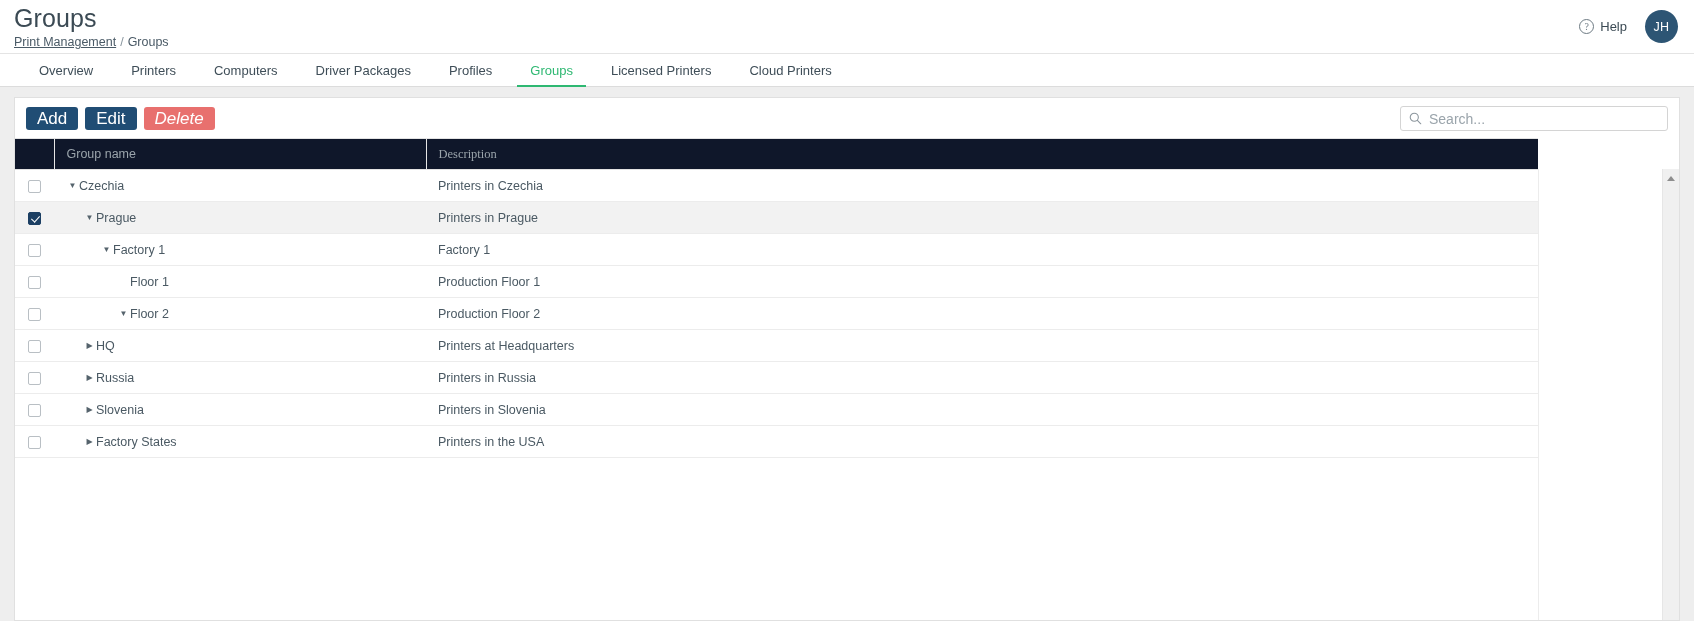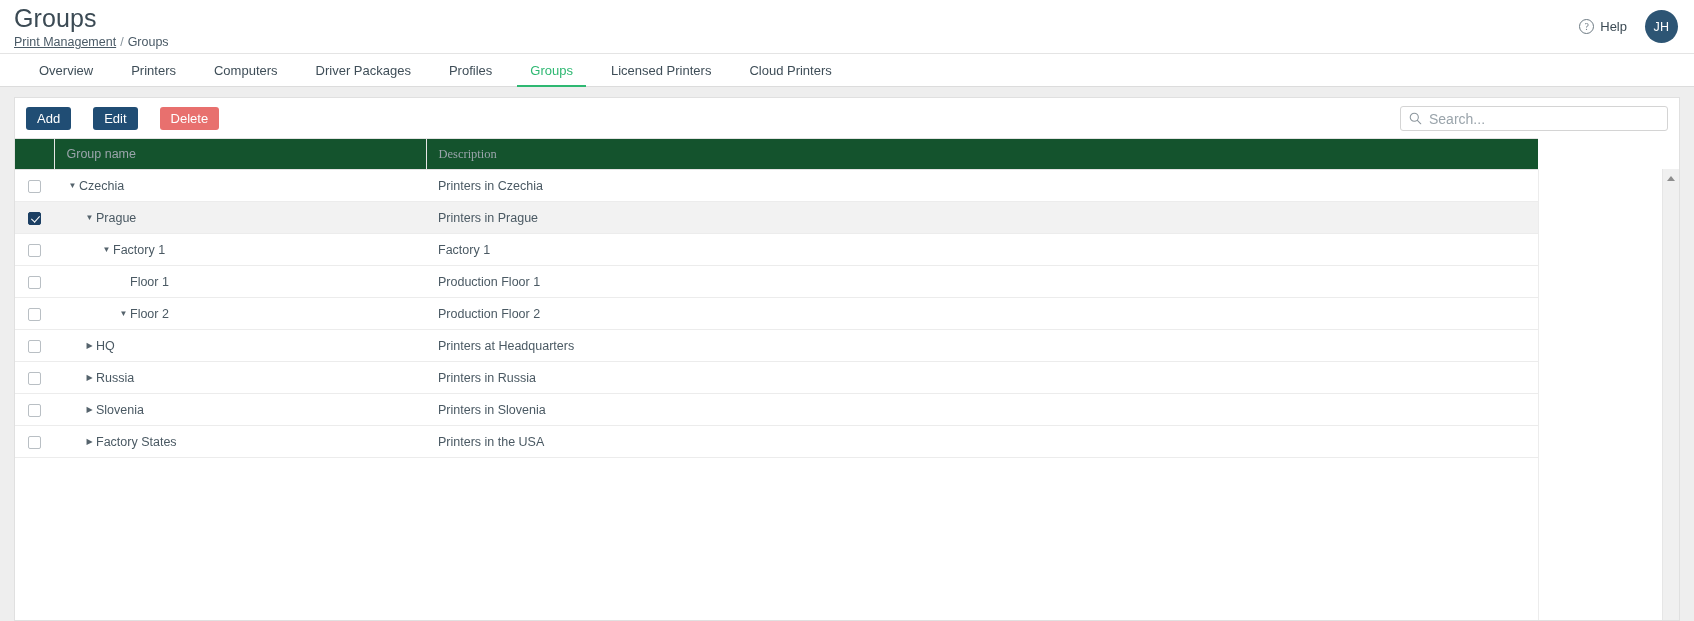--- a/index.html
+++ b/index.html
@@ -123,28 +123,28 @@
     align-items: center;
     padding: 0 11px;
     position: relative;
   }
   .btn {
     height: 23px;
     padding: 0 11px;
     border: none;
     border-radius: 3px;
     color: #ffffff;
-    font-size: 13px;
+    font-size: 17px;
     font-family: "Liberation Sans", sans-serif;
     cursor: pointer;
-    margin-right: 22px;
+    margin-right: 7px;
     line-height: 23px;
   }
   .btn-primary { background: #204d74; }
-  .btn-danger  { background: #e8706e; }
+  .btn-danger  { background: #e8706e; font-style: italic; }
 
   .search-wrap {
     position: absolute;
     right: 11px;
     top: 8px;
     width: 268px;
     height: 25px;
     border: 1px solid #d4d4d4;
     border-radius: 3px;
     display: flex;
@@ -175,21 +175,21 @@
     top: 40px;
     bottom: 0;
     overflow: hidden;
   }
   table.grid {
     width: 1523px;
     border-collapse: collapse;
     table-layout: fixed;
   }
   table.grid th {
-    background: #14532d;
+    background: #0f172a;
     border-top: 1px solid #e3e3e3;
     border-bottom: 1px solid #e3e3e3;
     border-right: 1px solid #e6e6e6;
     height: 31px;
     font-weight: 400;
     font-size: 12.5px;
     color: #9aa4ab;
     text-align: left;
     padding: 0 12px;
   }

